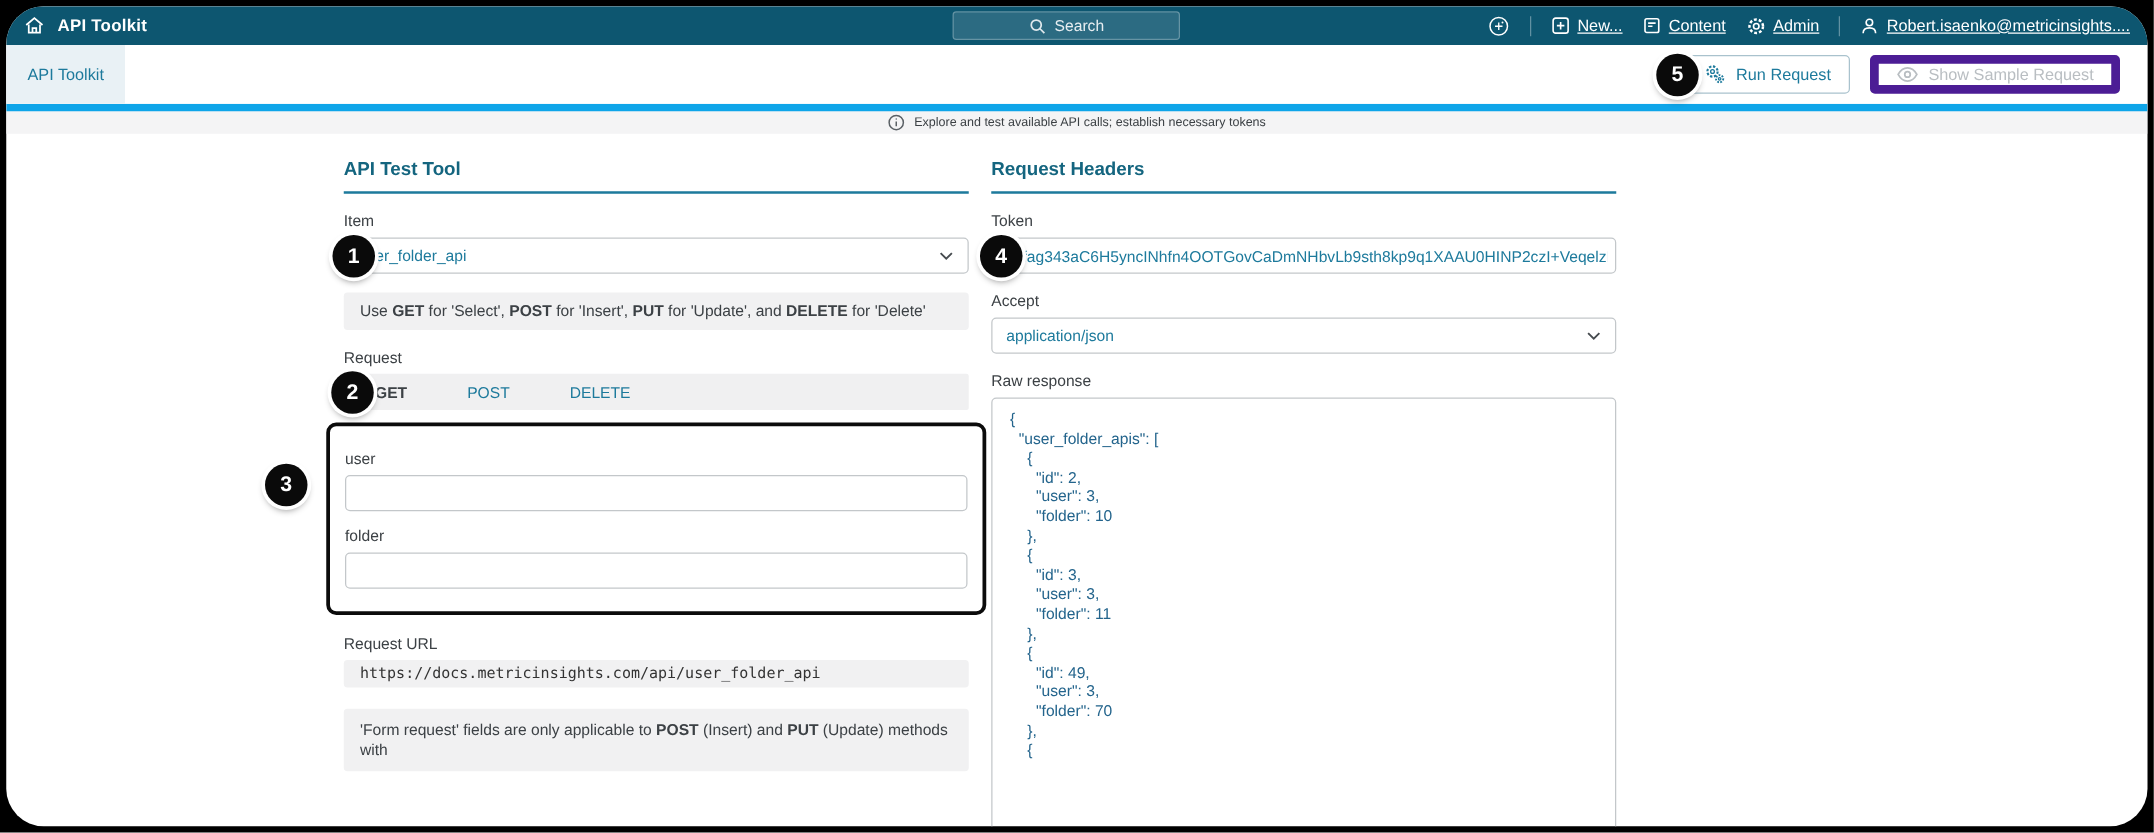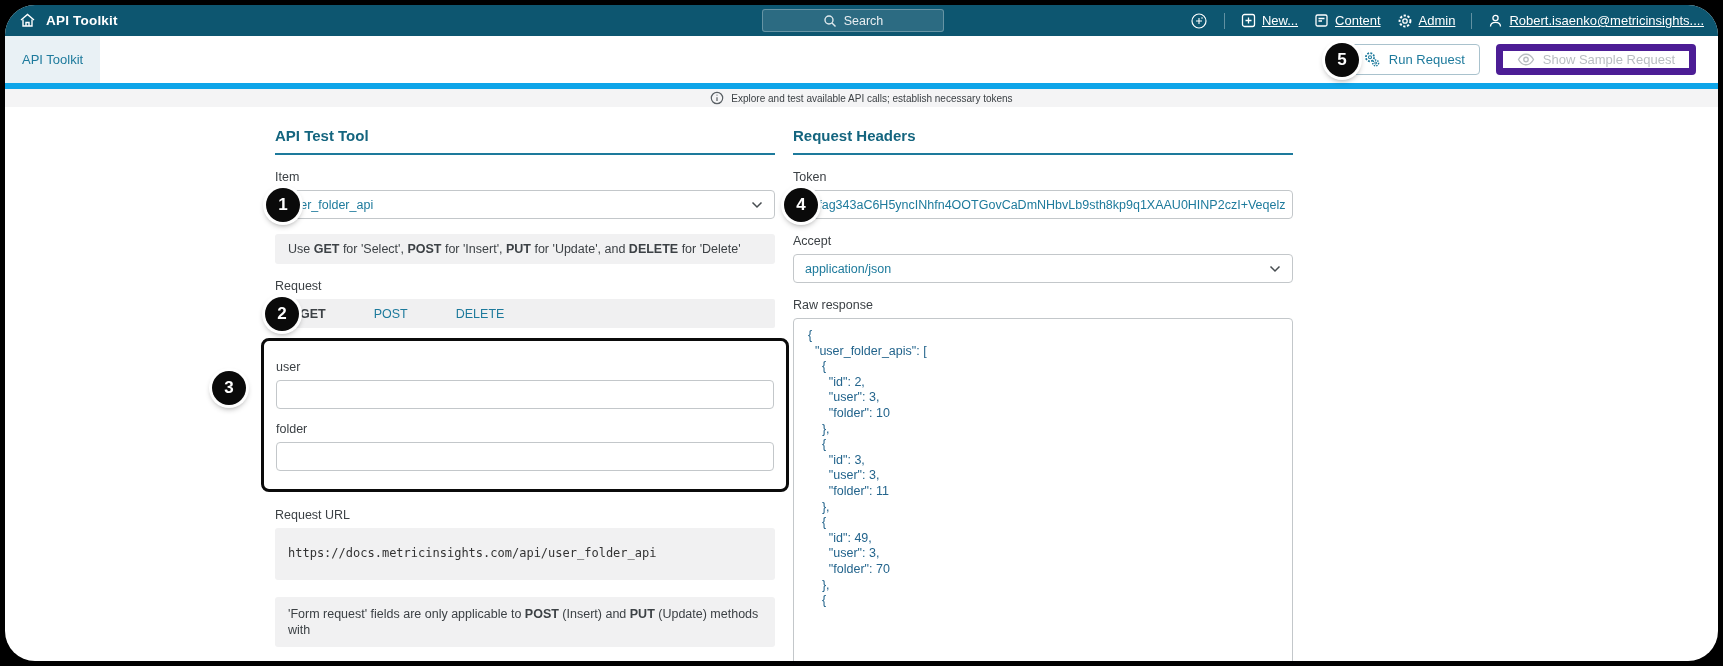--- a/index.html
+++ b/index.html
@@ -210,21 +210,21 @@
         <div class="field-label">user</div>
         <input class="finput" value="" style="">
       </div>
       <div class="fgroup">
         <div class="field-label">folder</div>
         <input class="finput" value="" style="">
       </div>
     </div>
 
     <div class="field-label" style="margin-top:0;">Request URL</div>
-    <div class="graybox mono" style="margin-top:6px; padding:18px 13px;">https://docs.metricinsights.com/api/user_folder_api</div>
+    <div class="graybox mono" style="margin-top:6px; padding:3px 13px;">https://docs.metricinsights.com/api/user_folder_api</div>
 
     <div class="graybox" style="margin-top:17px; padding:9px 13px;"><span>'Form request' fields are only applicable to </span><span style="font-weight: 700;">POST</span><span> (Insert) and </span><span style="font-weight: 700;">PUT</span><span> (Update) methods with </span></div>
   </div>
 
   <div class="col col-right">
     <h2 class="section">Request Headers</h2>
 
     <div class="field-label">Token</div>
     <div class="textinput" style="padding-right:6px;">
       <span class="badge badge-on-left">4</span>

